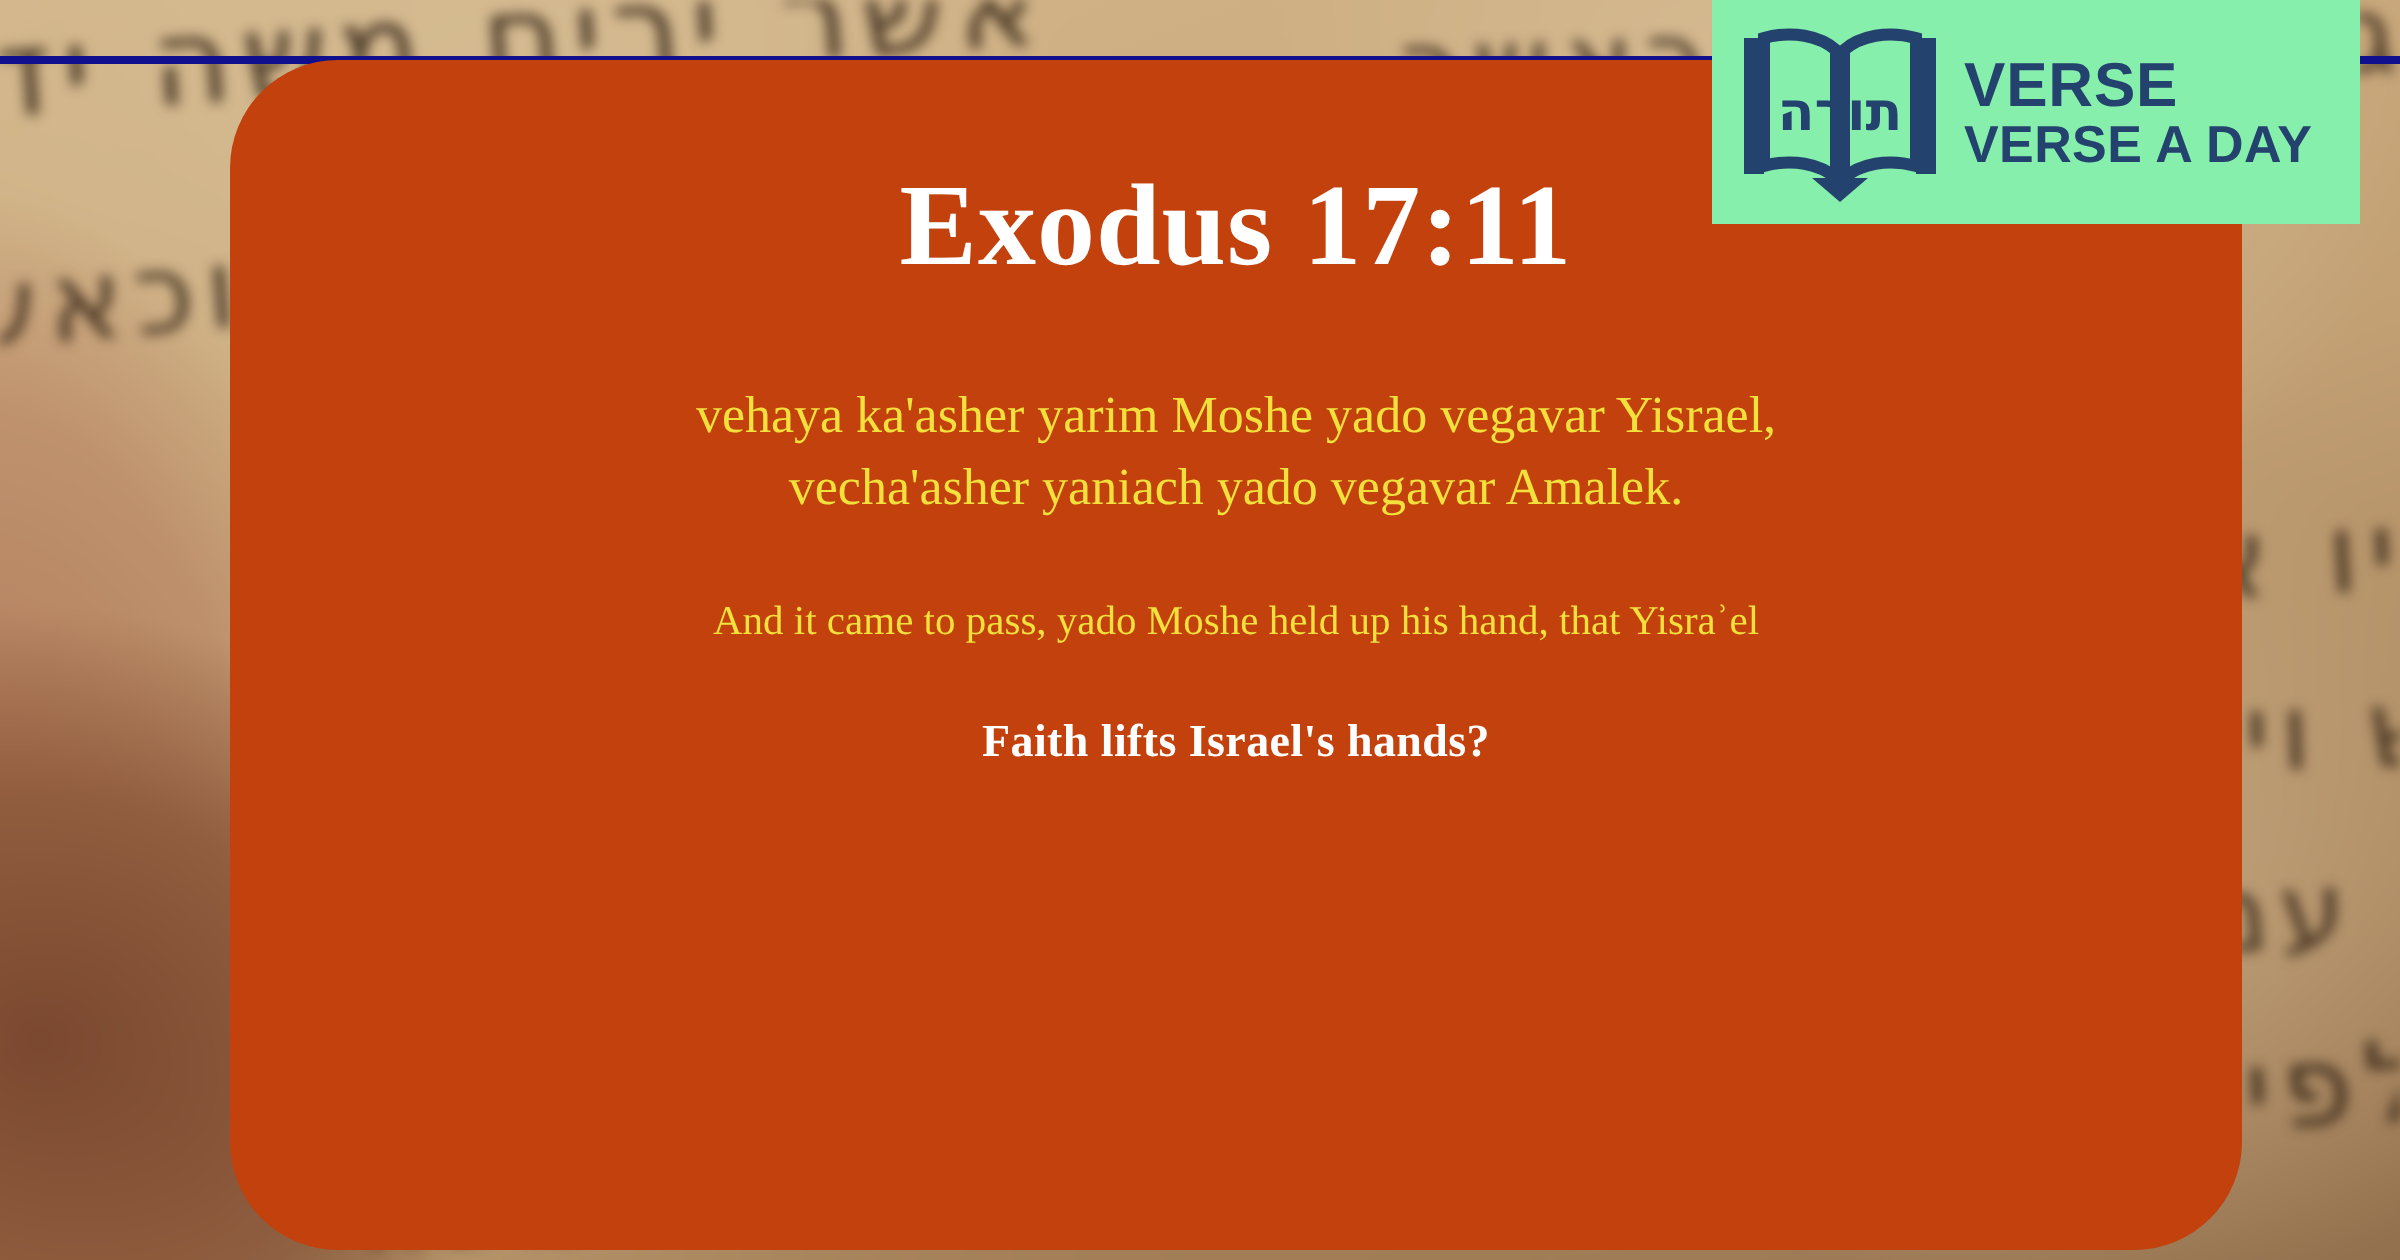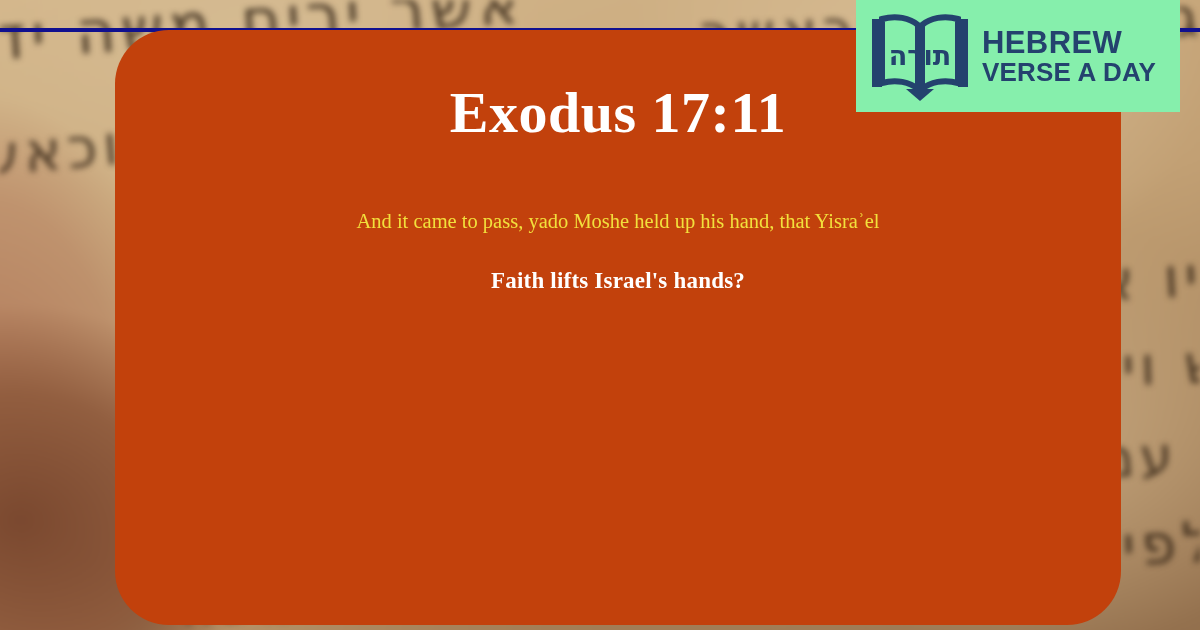--- a/index.html
+++ b/index.html
@@ -157,20 +157,24 @@
 
 <div class="top-bar"></div>
 
 <div class="panel">
 
   <div class="verse-ref">Exodus 17:11</div>
 
   <div class="hebrew-block">
   </div>
 
+  <div class="translit">
+    <span>vehaya ka'asher yarim Moshe yado vegavar Yisrael,</span>
+    <span>vecha'asher yaniach yado vegavar Amalek.</span>
+  </div>
 
   <div class="translation">
     <span>And it came to pass, yado Moshe held up his hand, that Yisraʾel</span>
   </div>
 
   <div class="tagline">Faith lifts Israel's hands?</div>
 </div>
 
 <div class="logo-badge">
   <svg class="logo-mark" viewBox="0 0 104 94">
@@ -182,16 +186,16 @@
 
     <path d="M90 10 C76 6 62 9 54 16 L54 80 C62 73 76 70 90 74 Z" fill="none" stroke="#24426e" stroke-width="6"></path>
 
     <rect x="49" y="14" width="6" height="66" fill="#24426e"></rect>
 
     <path d="M38 80 L66 80 L52 92 Z" fill="#24426e"></path>
 
     <text x="52" y="56" text-anchor="middle" font-family="DejaVu Sans, sans-serif" font-size="27" font-weight="bold" fill="#24426e">תורה</text>
   </svg>
   <div class="logo-words">
-    <span class="lw2">HEBREW</span>
+    <span class="lw2">VERSE</span>
     <span class="lw3">VERSE A DAY</span>
   </div>
 </div>
 
 </body></html>

